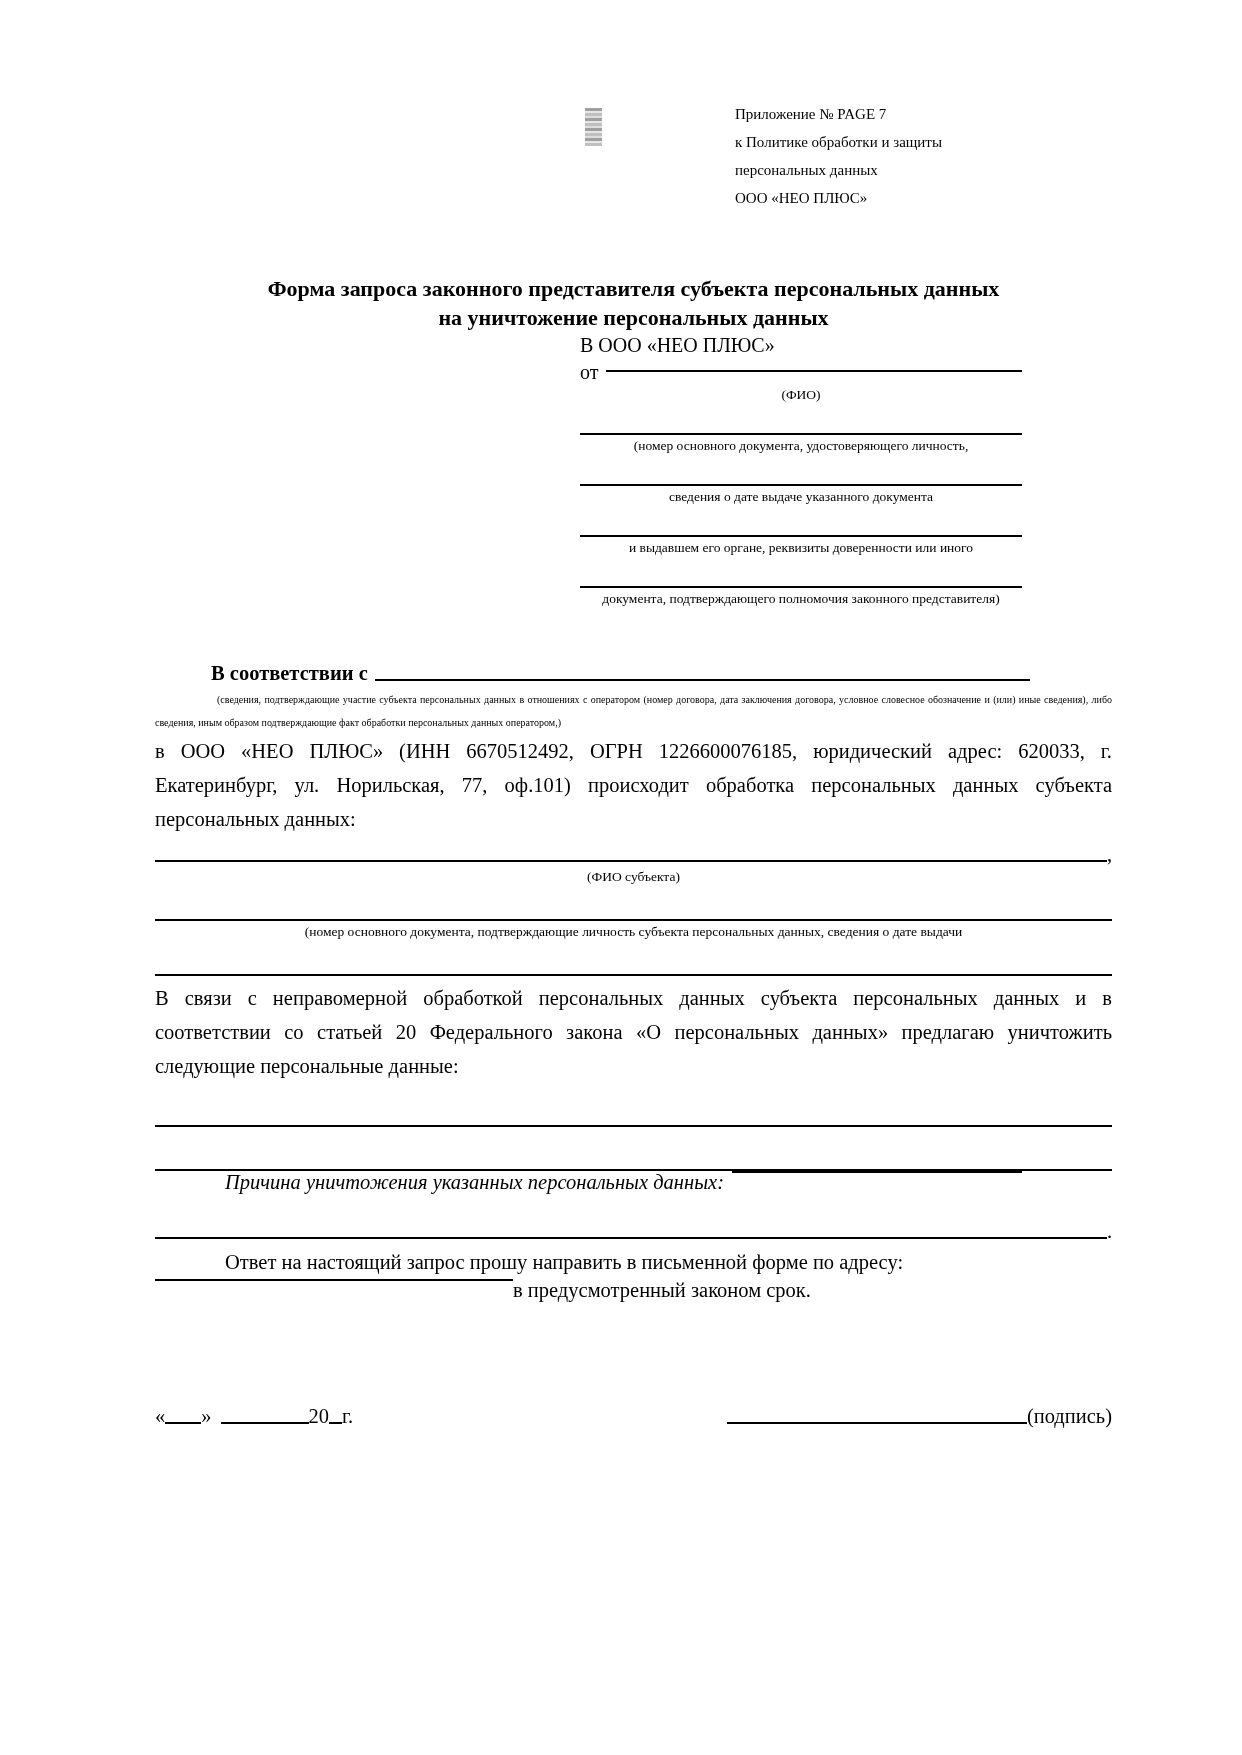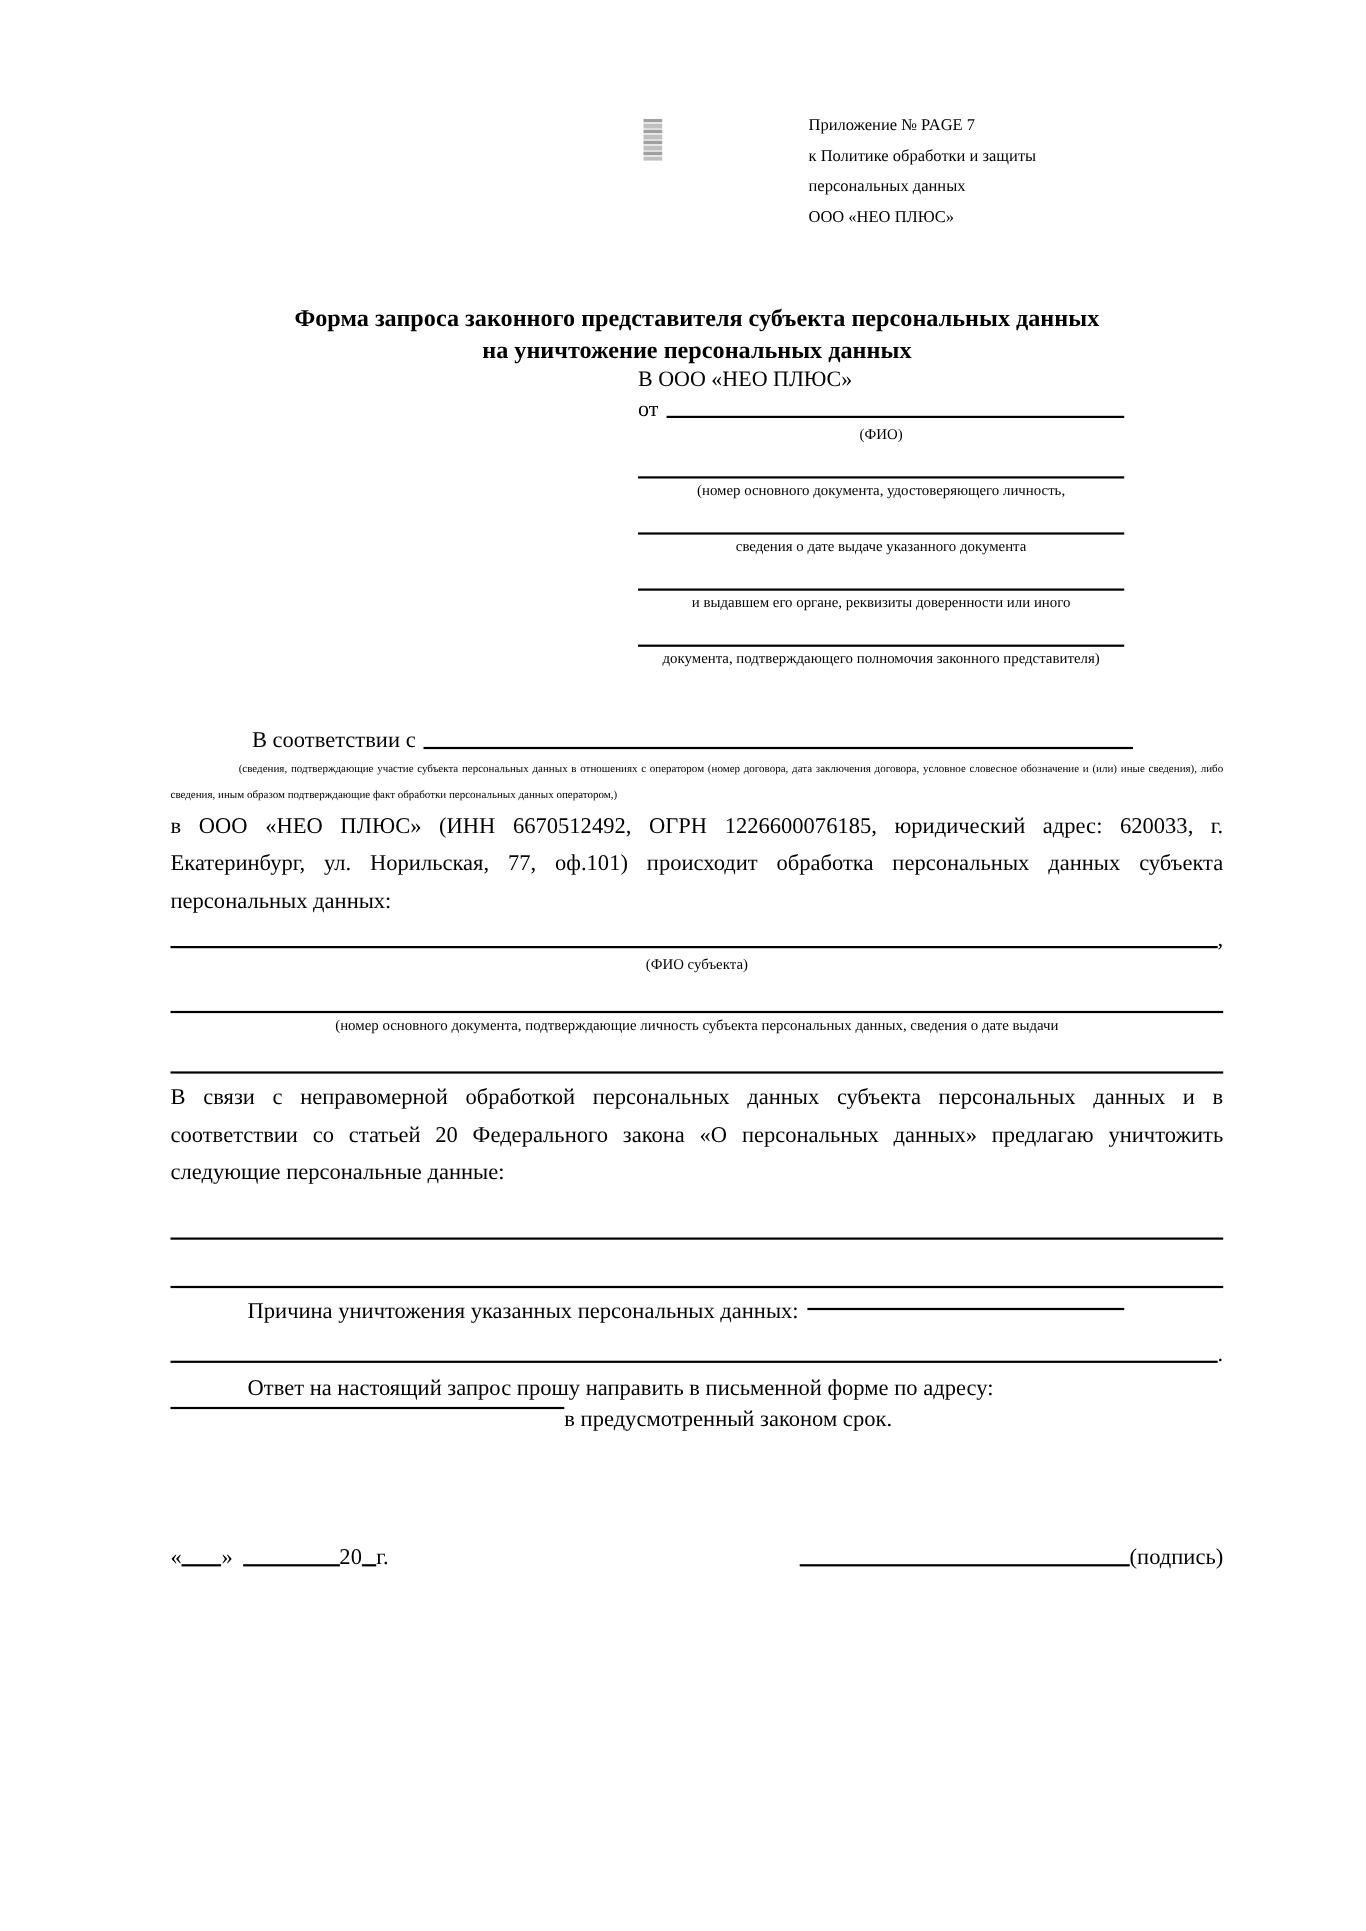--- a/index.html
+++ b/index.html
@@ -22,38 +22,38 @@
       #8f8f8f 0 3px, #e2e2e2 3px 5px, #b5b5b5 5px 8px, #d8d8d8 8px 10px);
     opacity: .85;
   }
   .header-text { margin-left: 580px; font-size: 15px; line-height: 28px; }
 
   
   .title { margin-top: 62px; text-align: center; font-weight: bold; font-size: 22px; line-height: 29px; }
 
   
   .addressee { margin-left: 425px; width: 442px; font-size: 20px; margin-top: 2px; }
-  .from-row { display: flex; align-items: flex-end; margin-top: 4px; }
+  .from-row { display: flex; align-items: center; margin-top: 4px; }
   .from-row .label { white-space: nowrap; padding-right: 8px; }
   .ul { border-bottom: 2px solid #000; margin-bottom: 4px; }
   .grow { flex: 1; }
   .cap { font-size: 13.5px; line-height: 16px; text-align: center; margin-top: 3px; }
   .a-line { border-bottom: 2px solid #000; height: 30px; }
 
   
   .bodytext { margin-top: 44px; font-size: 20.5px; }
   .accordance-row { display: flex; align-items: flex-end; margin-right: 82px; height: 34px; }
-  .accordance-row .label { margin-left: 74px; white-space: nowrap; padding-right: 7px; }
+  .accordance-row .label { margin-left: 56px; white-space: nowrap; padding-right: 7px; font-weight: bold; }
   .note { font-size: 10px; line-height: 23px; text-align: justify; text-indent: 62px; margin-top: 3px; }
   .para { line-height: 34px; text-align: justify; }
   .para.mt { margin-top: 5px; }
   .line-row { display: flex; align-items: flex-end; height: 30px; }
   .full-line { border-bottom: 2px solid #000; height: 34px; }
   .blank-row { border-bottom: 2px solid #000; height: 42px; }
-  .reason-row { display: flex; align-items: center; margin-right: 90px; height: 42px; }
+  .reason-row { display: flex; align-items: flex-start; margin-right: 90px; height: 42px; font-style: italic; }
   .reason-row .label { margin-left: 70px; white-space: nowrap; padding-right: 8px; }
   .answer-first { text-indent: 70px; line-height: 34px; margin-top: 2px; }
   .answer-row { display: flex; align-items: flex-start; height: 30px; }
   .answer-ul { width: 358px; border-bottom: 2px solid #000; margin-bottom: 4px; }
 
   
   .footer { display: flex; align-items: flex-end; margin-top: 96px; font-size: 20.5px; }
   .date-group, .sig-group { display: flex; align-items: flex-end; }
   .b { display: inline-block; border-bottom: 2px solid #000; margin-bottom: 4px; }
   .b-q   { width: 36px; }

